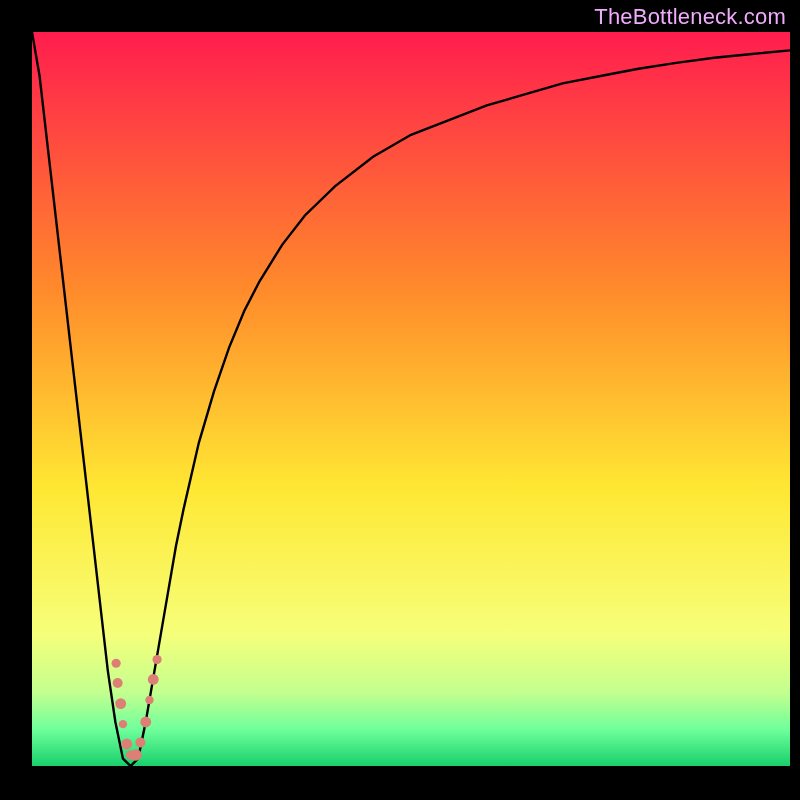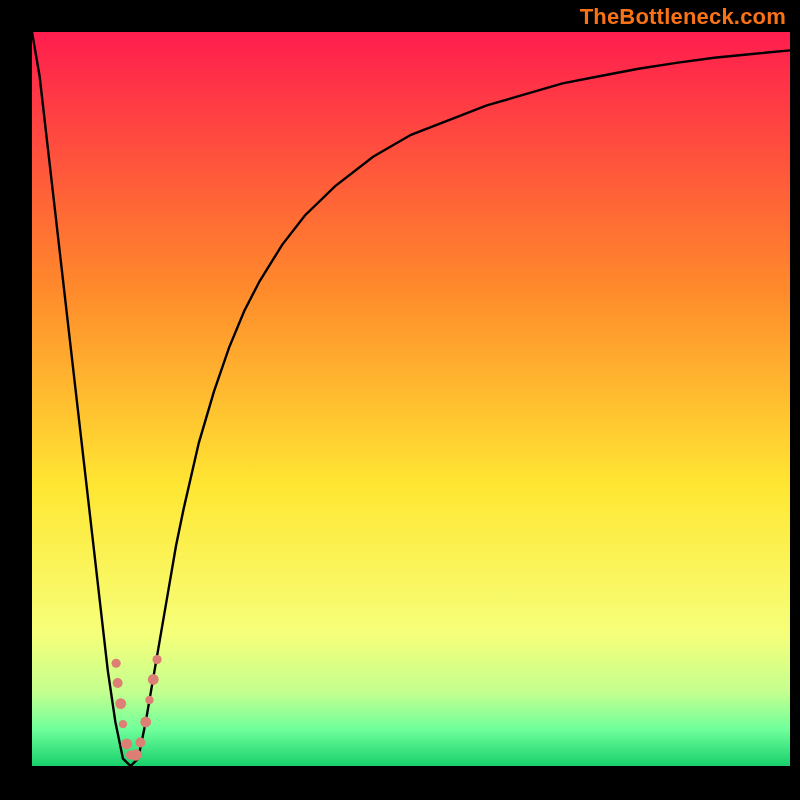--- a/index.html
+++ b/index.html
@@ -18,22 +18,22 @@
   }
   svg {
     display: block;
   }
   .watermark {
     position: absolute;
     top: 4px;
     right: 14px;
     font-family: Arial, Helvetica, sans-serif;
     font-size: 22px;
-    font-weight: 700;
-    color: #f97316;
+    font-weight: 400;
+    color: #f0abfc;
     letter-spacing: 0.2px;
   }
 </style>
 </head>
 <body>
 
 <div class="chart-container">
   <svg id="chart-svg" width="800" height="800" viewBox="0 0 800 800">
     <defs>
       <linearGradient id="bgGrad" x1="0" y1="0" x2="0" y2="1">

